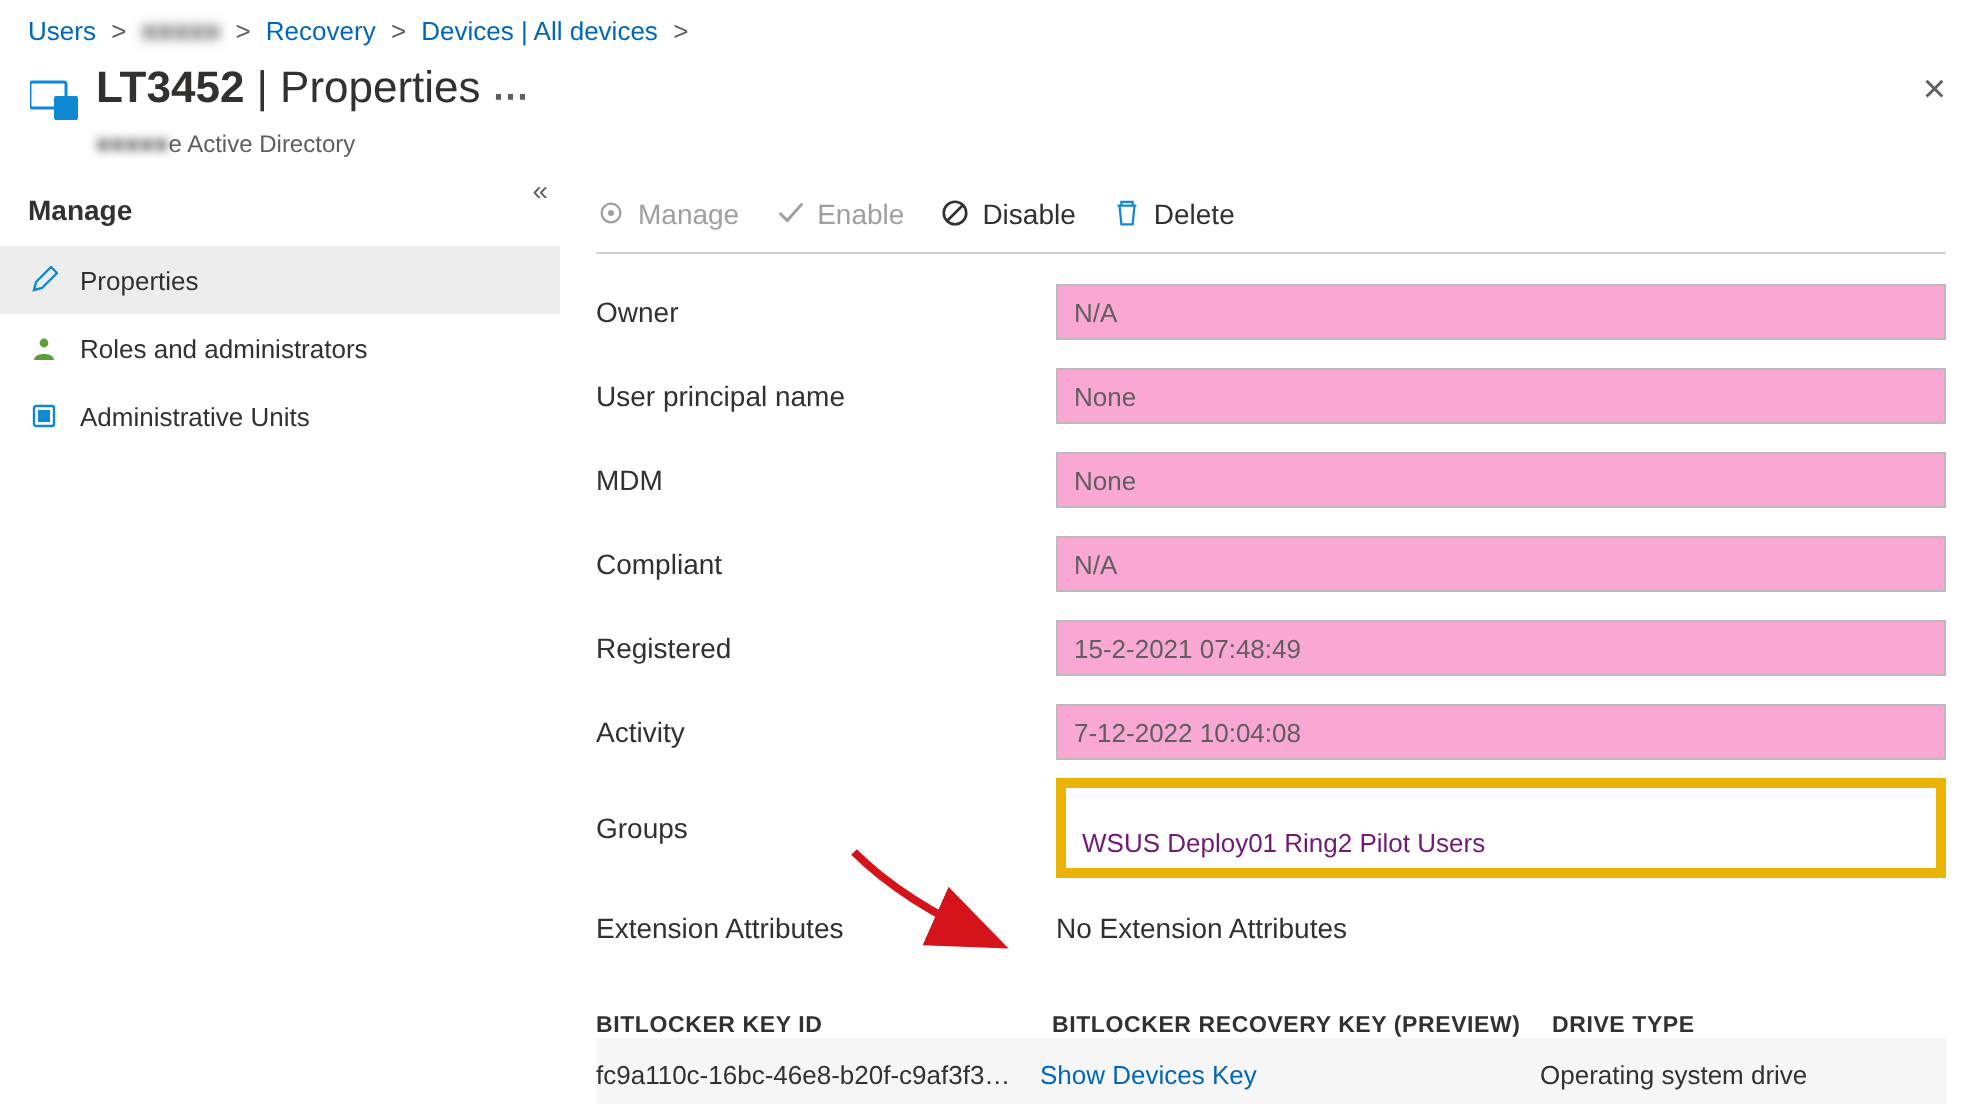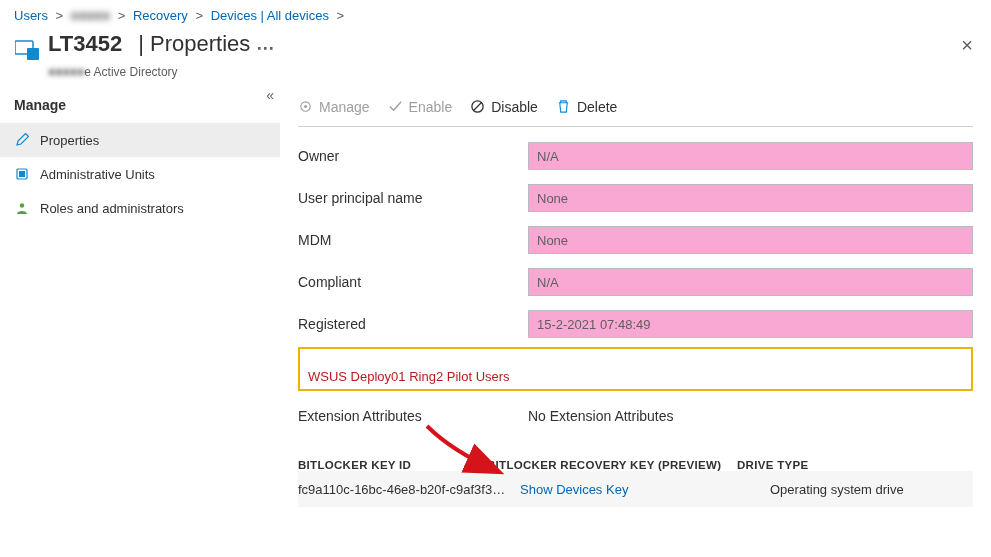--- a/index.html
+++ b/index.html
@@ -3,21 +3,21 @@
 <meta charset="utf-8">
 <style>
   * { box-sizing: border-box; }
   html, body { margin:0; padding:0; font-family: "Segoe UI", Arial, sans-serif; font-size:13px; color:#323130; background:#fff; width:991px; height:557px; overflow:hidden;}
   a { color:#0067b8; text-decoration:none; }
   .breadcrumbs { padding:8px 14px 4px 14px; font-size:13px; color:#0067b8; white-space:nowrap;}
   .breadcrumbs .chev { color:#605e5c; margin:0 4px;}
   .breadcrumbs .blur { color:transparent; text-shadow:0 0 6px rgba(0,0,0,.5);}
   .header { display:flex; align-items:flex-start; padding:4px 14px 0 14px; position:relative;}
   .header .icon { width:28px; height:28px; display:flex; align-items:center; justify-content:center; margin-top:6px;}
-  .header h1 { margin:0 0 0 6px; font-weight:600; font-size:22px; display:flex; align-items:center; gap:16px;}
+  .header h1 { margin:0 0 0 6px; font-weight:600; font-size:22px; display:flex; align-items:center; gap:6px;}
   .header h1 .light { font-weight:400; color:#323130;}
   .header .dots { color:#605e5c; font-size:18px; font-weight:700; margin-left:6px; margin-top:6px; cursor:pointer;}
   .header .close { position:absolute; right:18px; top:8px; font-size:20px; color:#605e5c; cursor:pointer; line-height:1;}
   .subtitle { padding:0 0 8px 48px; color:#605e5c; font-size:12px;}
   .subtitle .blur { color:transparent; text-shadow:0 0 5px rgba(0,0,0,.5);}
   .body { display:flex; height:calc(100% - 92px);}
   .sidebar { width:280px; border-right:0; padding-top:4px; position:relative;}
   .collapse { position:absolute; right:6px; top:0; color:#605e5c; font-size:14px; cursor:pointer;}
   .section-title { font-weight:600; padding:6px 14px 10px 14px; font-size:14px;}
   .nav-item { display:flex; align-items:center; height:34px; padding:0 14px; gap:10px; cursor:pointer;}
@@ -25,24 +25,24 @@
   .nav-icon { width:16px; height:16px; display:flex; align-items:center; justify-content:center;}
   .main { flex:1; padding:0 18px 0 18px; overflow:hidden; position:relative;}
   .toolbar { display:flex; align-items:center; gap:18px; height:40px; border-bottom:1px solid #d0d0d0; margin-bottom:10px;}
   .tb-btn { display:flex; align-items:center; gap:6px; color:#323130; font-size:14px; cursor:pointer;}
   .tb-btn.disabled { color:#a19f9d; cursor:default;}
   .tb-btn .ic { width:15px; height:15px; display:flex; align-items:center; justify-content:center;}
   .form-row { display:flex; align-items:center; min-height:38px; margin-bottom:4px;}
   .form-row .label { width:230px; color:#323130; font-size:14px; }
   .form-row .value-box { flex:1; }
   .readonly { background:#f9a8d4; border:1px solid #bbb; color:#605e5c; height:28px; padding:4px 8px; width:100%; font-size:13px;}
-  .groups { border:2px solid #eab308; background:#fff; color:#b91c1c; height:30px; padding:20px 8px; width:100%; font-size:13px; cursor:pointer;}
+  .groups { border:5px solid #eab308; background:#fff; color:#701a75; height:30px; padding:20px 8px; width:100%; font-size:13px; cursor:pointer;}
   .plain-text { color:#323130; font-size:14px; }
   .table-head { display:flex; margin-top:24px; font-weight:700; font-size:11.5px; letter-spacing:.3px; color:#323130; text-transform:uppercase;}
-  .col-id { width:189px;}
+  .col-id { width:228px;}
   .col-key { width:250px;}
   .col-drv { flex:1;}
   .table-row { display:flex; align-items:center; height:36px; font-size:13px; border-bottom:0;}
   .table-row.first { background:#f6f6f6;}
   .table-row .c1 { width:222px; white-space:nowrap; overflow:hidden; text-overflow:ellipsis; padding-right:10px;}
   .table-row .c2 { width:250px; color:#0067b8; cursor:pointer;}
   .table-row .c3 { flex:1;}
   .arrow { position:absolute; pointer-events:none; }
 </style>
 </head>
@@ -88,36 +88,36 @@
         <svg width="14" height="14" viewBox="0 0 14 14">
             <path d="M13.5 3.5 L10.5 0.5 L3 8 L2 12 L6 11 Z" fill="none" stroke="#1089d3" stroke-width="1.2"></path>
           </svg>
       </span>
       <span>Properties</span>
     </div>
 
     <div class="nav-item">
       <span class="nav-icon">
         <svg width="14" height="14" viewBox="0 0 14 14">
+            <circle cx="7" cy="4.5" r="2.2" fill="#5aa03a"></circle>
+            <path d="M2 13 C2 9 12 9 12 13 Z" fill="#5aa03a"></path>
+          </svg>
+      </span>
+      <span>Roles and administrators</span>
+    </div>
+
+    <div class="nav-item">
+      <span class="nav-icon">
+        <svg width="14" height="14" viewBox="0 0 14 14">
             <rect x="2" y="2" width="10" height="10" rx="1" fill="none" stroke="#1089d3" stroke-width="1.2"></rect>
             <rect x="4" y="4" width="6" height="6" fill="#1089d3"></rect>
           </svg>
       </span>
       <span>Administrative Units</span>
     </div>
-
-    <div class="nav-item">
-      <span class="nav-icon">
-        <svg width="14" height="14" viewBox="0 0 14 14">
-            <circle cx="7" cy="4.5" r="2.2" fill="#5aa03a"></circle>
-            <path d="M2 13 C2 9 12 9 12 13 Z" fill="#5aa03a"></path>
-          </svg>
-      </span>
-      <span>Roles and administrators</span>
-    </div>
   </div>
 
   <div class="main">
 
     <div class="toolbar">
       <div class="tb-btn disabled">
         <span class="ic">
           <svg width="15" height="15" viewBox="0 0 16 16">
               <circle cx="8" cy="8" r="5" fill="none" stroke="#a19f9d" stroke-width="1.2"></circle>
               <circle cx="8" cy="8" r="1.6" fill="#a19f9d"></circle>
@@ -166,20 +166,25 @@
     </div>
     <div class="form-row">
       <div class="label">Compliant</div>
       <div class="value-box"><input class="readonly" readonly="" value="N/A" style=""></div>
     </div>
     <div class="form-row">
       <div class="label">Registered</div>
       <div class="value-box"><input class="readonly" readonly="" value="15-2-2021 07:48:49" style=""></div>
     </div>
     <div class="form-row">
+      <div class="label">Activity</div>
+      <div class="value-box"><input class="readonly" readonly="" value="7-12-2022 10:04:08" style=""></div>
+    </div>
+    <div class="form-row">
+      <div class="label">Groups</div>
       <div class="value-box">
           <div class="groups">WSUS Deploy01 Ring2 Pilot Users</div>
         </div>
     </div>
     <div class="form-row" style="margin-top:6px;">
       <div class="label">Extension Attributes</div>
       <div class="value-box plain-text">No Extension Attributes</div>
     </div>
 
     <div class="table-head">

